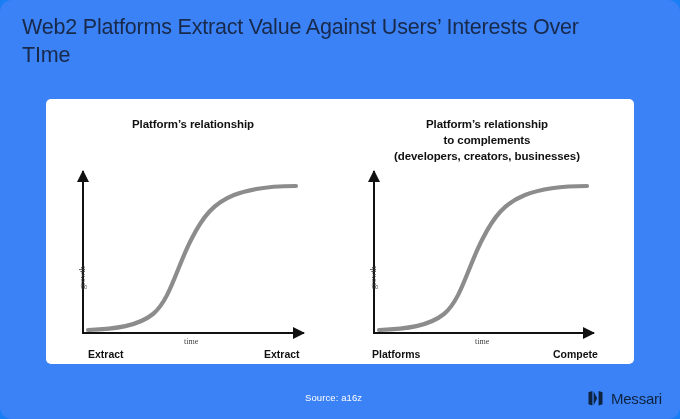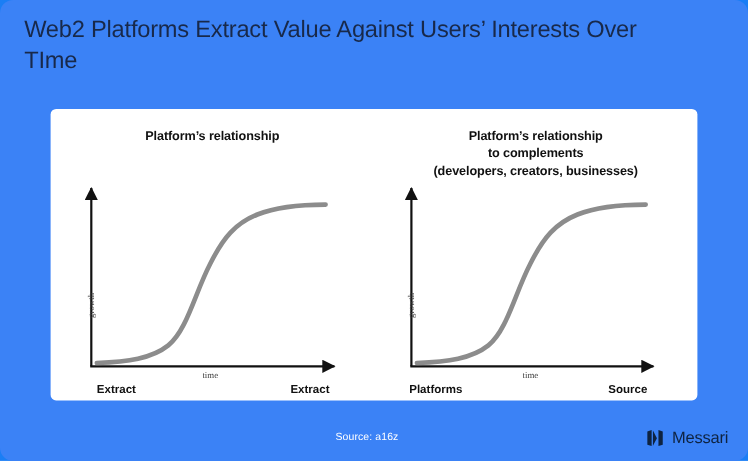--- a/index.html
+++ b/index.html
@@ -183,21 +183,21 @@
         </defs>
         <line x1="34" y1="234" x2="34" y2="72" stroke="#111111" stroke-width="2" marker-end="url(#arrV2)"></line>
         <line x1="33" y1="234" x2="254" y2="234" stroke="#111111" stroke-width="2" marker-end="url(#arrH2)"></line>
         <path d="M 39 231 C 67 230, 89 227, 104 215 C 121 201, 128 168, 142 141 C 154 117, 165 104, 185 96 C 205 88, 229 87, 247 87" fill="none" stroke="#8c8c8c" stroke-width="4.2" stroke-linecap="round"></path>
       </svg>
 
       <div class="axis-name y" style="left:29px; top:190px;">growth</div>
       <div class="axis-name" style="left:135px; top:238px;">time</div>
 
       <div class="end-label" style="left:32px; top:249px;">Platforms</div>
-      <div class="end-label" style="left:213px; top:249px;">Source</div>
+      <div class="end-label" style="left:213px; top:249px;">Compete</div>
     </div>
 
   </div>
 
   <div id="source">Source: a16z</div>
 
   <div id="brand">
     <svg width="18" height="15" viewBox="0 0 18 15">
       <path d="M0.5 1.2 L4.4 0 L4.4 14.5 L0.5 13.3 Z" fill="#0e2340"></path>
       <path d="M5.6 0.3 L9.2 7.3 L5.6 14.3 Z" fill="#0e2340"></path>

